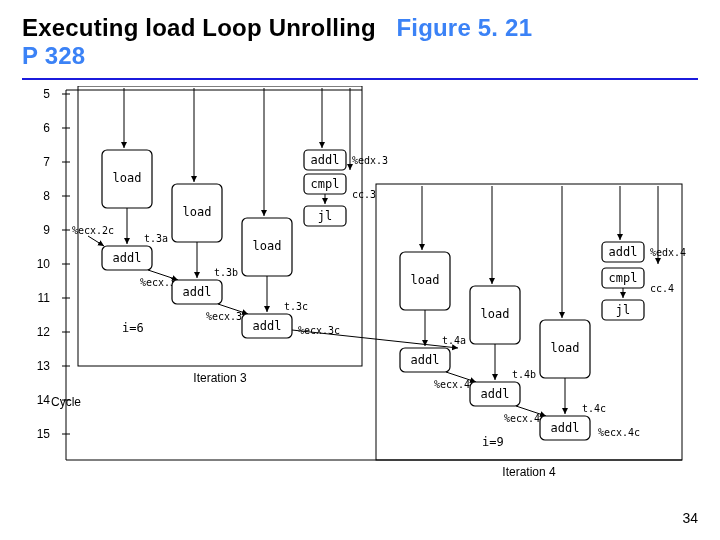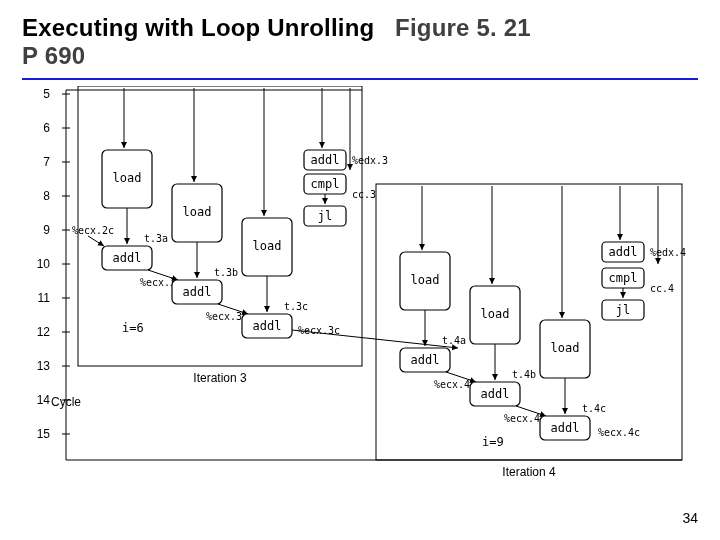--- a/index.html
+++ b/index.html
@@ -1,38 +1,38 @@
 <!DOCTYPE html>
 <html><head>
 <meta charset="utf-8">
 <style>
   html,body{margin:0;padding:0;width:720px;height:540px;background:#fff;font-family:"Helvetica Neue",Arial,sans-serif;color:#000}
   .slide{position:relative;width:720px;height:540px}
   .title{position:absolute;left:22px;top:14px;font-weight:700;font-size:24px;letter-spacing:.2px}
-  .title .blue{color:#404040}
+  .title .blue{color:#3b82f6}
   .rule{position:absolute;left:22px;top:78px;width:676px;height:0;border-top:2px solid #1b1bdc}
   .pnum{position:absolute;right:22px;bottom:14px;font-size:14px}
   .svgwrap{position:absolute;left:22px;top:86px;width:676px;height:410px}
   svg{width:676px;height:410px}
   .box{fill:#fff;stroke:#000;stroke-width:1.2}
   .label{font-family:monospace;font-size:12px;fill:#000}
   .ylabel{font-family:"Helvetica Neue",Arial,sans-serif;font-size:12px;fill:#000}
   .small{font-size:10px}
   .axis{stroke:#000;stroke-width:1}
   .arrow{stroke:#000;stroke-width:1}
   marker path{fill:#000}
 </style>
 </head>
 <body>
 <div class="slide">
 
 <div class="title">
-  <span>Executing with Loop Unrolling</span>&nbsp;&nbsp;
+  <span>Executing load Loop Unrolling</span>&nbsp;&nbsp;
   <span class="blue">Figure 5. 21</span>
-  <span class="blue" style="display:block">P 690</span>
+  <span class="blue" style="display:block">P 328</span>
 </div>
 <div class="rule"></div>
 <div class="pnum">34</div>
 
 <div class="svgwrap">
 <svg viewBox="0 0 676 410" xmlns="http://www.w3.org/2000/svg">
   <defs>
     <marker id="ah" markerWidth="8" markerHeight="8" refX="6" refY="3" orient="auto">
       <path d="M0,0 L6,3 L0,6 Z"></path>
     </marker>

